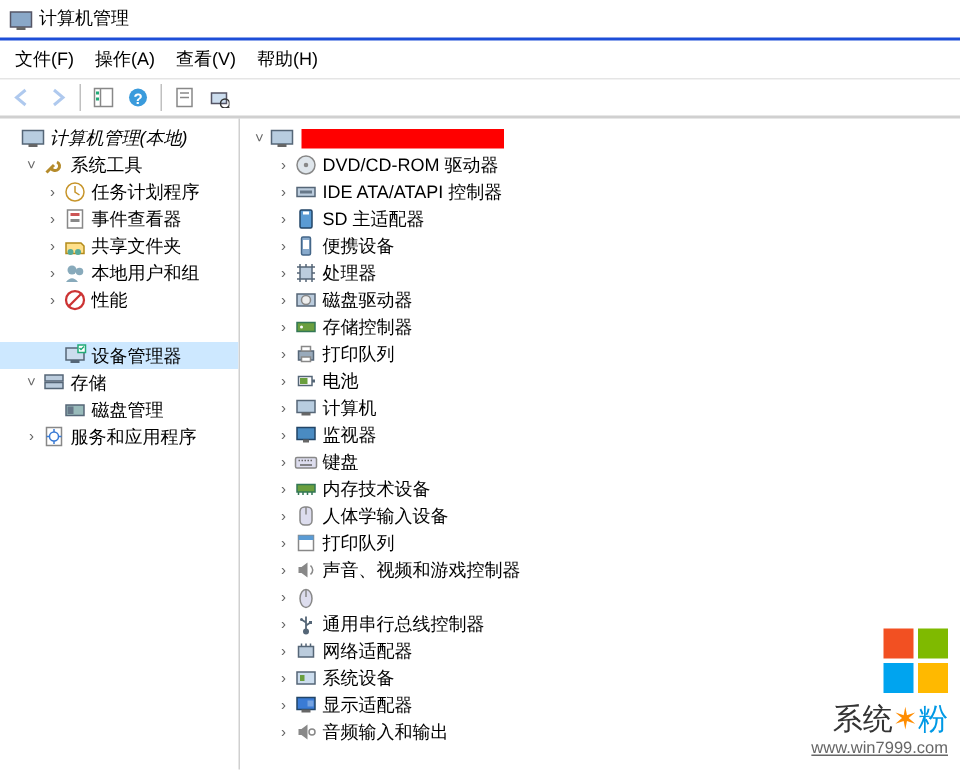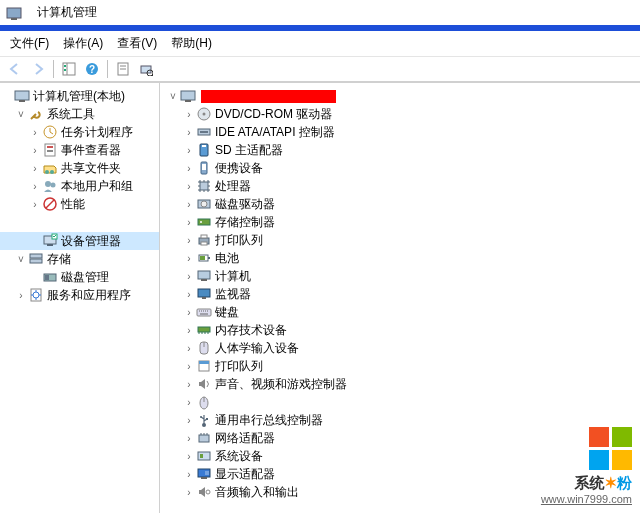--- a/index.html
+++ b/index.html
@@ -11,22 +11,22 @@
     color: #000;
     width: 640px;
     height: 513px;
     overflow: hidden;
     position: relative;
   }
   .titlebar {
     display: flex;
     align-items: center;
     padding: 4px 6px;
-    gap: 15px;
-    border-bottom: 6px solid #1d4ed8;
+    gap: 4px;
+    border-bottom: 2px solid #1d4ed8;
   }
   .app-icon svg { display:block; }
   .menubar {
     display: flex;
     gap: 2px;
     padding: 2px 4px;
   }
   .menubar span {
     padding: 2px 6px;
   }
@@ -78,21 +78,21 @@
   .node .ic {
     width: 16px; height:16px;
     display:flex; align-items:center; justify-content:center;
     margin-right: 3px;
   }
   .node .lbl { }
   .node.selected {
     background: #cde8ff;
     margin-top: 19px;
   }
-  .indent1 { padding-left: 0px; }
+  .indent1 { padding-left: 0px; font-style: italic; }
   .indent2 { padding-left: 14px; }
   .indent3 { padding-left: 28px; }
   .rindent1 { padding-left: 6px; }
   .rindent2 { padding-left: 22px; }
   .redblock {
     background: red;
     height: 13px;
     width: 135px;
     margin-left: 2px;
   }
@@ -108,22 +108,22 @@
     grid-template-columns: 20px 20px;
     grid-template-rows: 20px 20px;
     gap: 3px;
     justify-content: end;
     margin-bottom: 4px;
     margin-left: auto;
     width: 43px;
   }
   .winlogo div { width:20px; height:20px; }
   .brand {
-    font-size: 15px;
-    font-weight: 700;
+    font-size: 20px;
+    font-weight: 400;
     color: #333;
   }
   .brand .accent { color:#0099e5; }
   .url { font-size: 11px; color:#666;text-decoration:underline; }
 </style>
 </head>
 <body>
 
 <div class="titlebar">
   <span class="app-icon">

